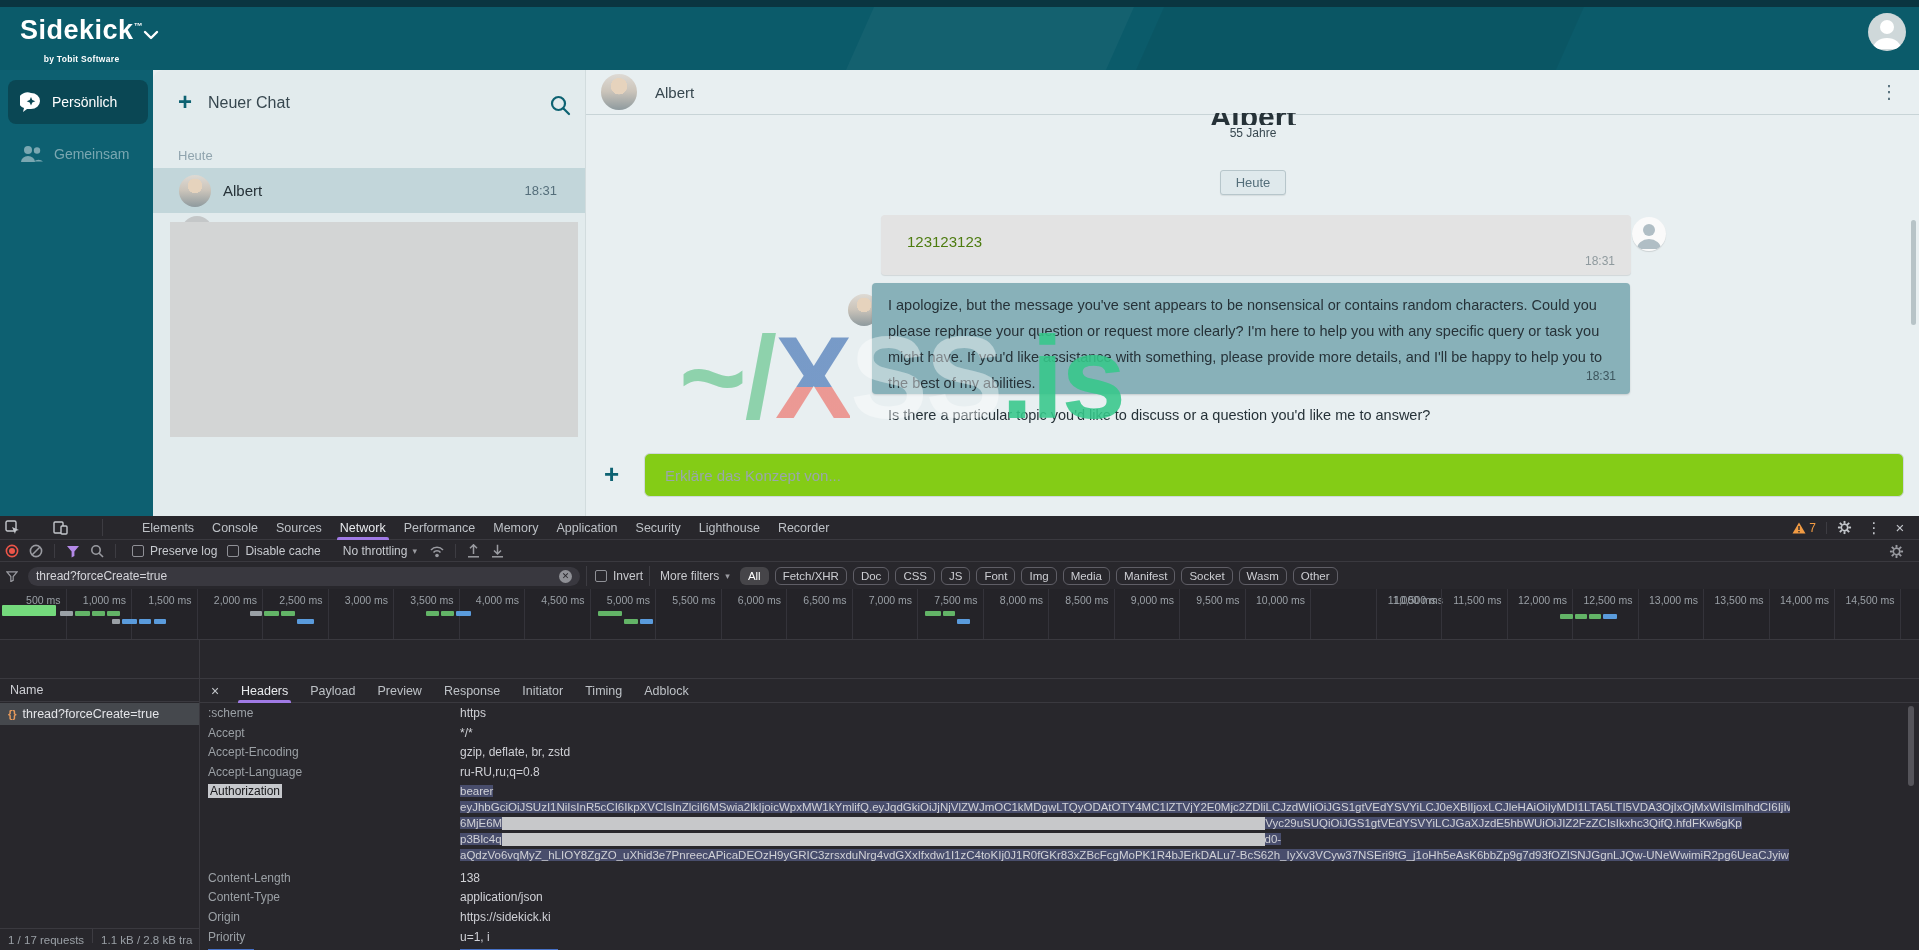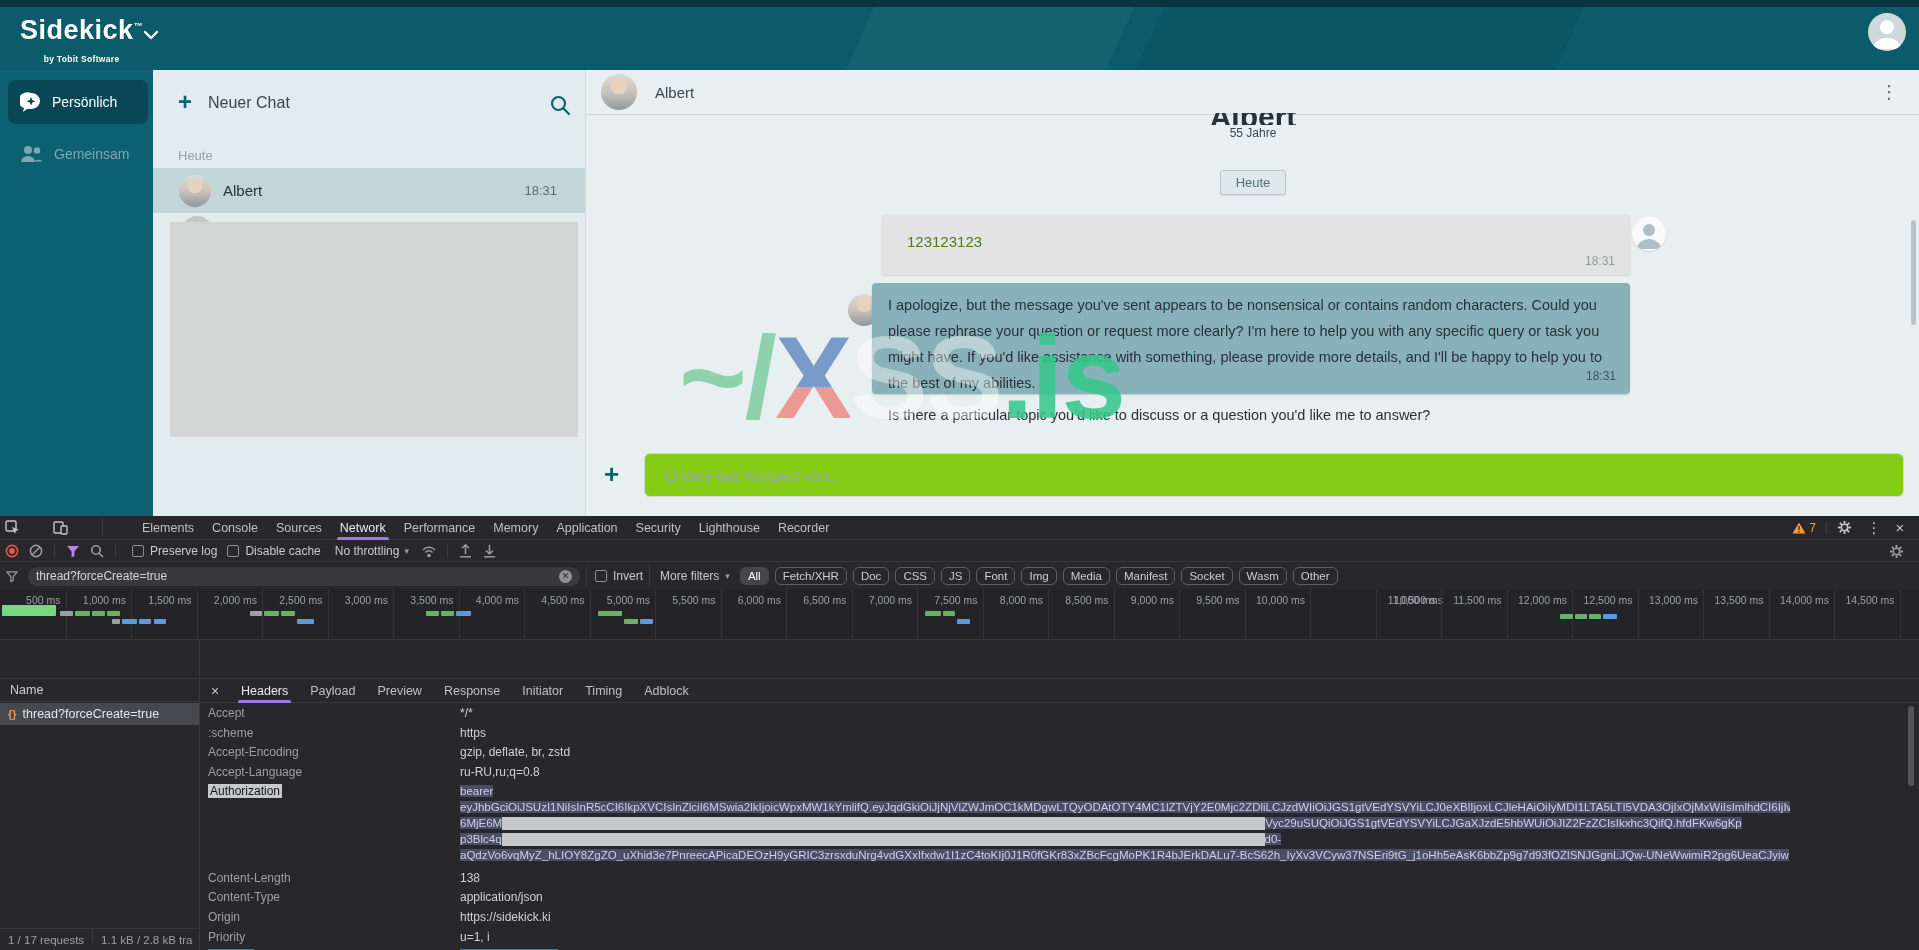--- a/index.html
+++ b/index.html
@@ -86,21 +86,21 @@
   .dt-tab{padding:0 9px;height:24px;display:flex;align-items:center;font-size:12.5px;color:#bdc1c6;position:relative;}
   .dt-tab.active{color:#e8eaed;}
   .dt-tab.active::after{content:"";position:absolute;left:6px;right:6px;bottom:0;height:3px;background:#a07ae5;border-radius:2px 2px 0 0;}
   #dt-tab-right{margin-left:auto;display:flex;align-items:center;gap:4px;padding-right:8px;}
   #warn-badge{display:flex;align-items:center;gap:3px;color:#f29b43;font-size:12px;}
   .tbtn{color:#c4c7cc;font-size:15px;width:22px;text-align:center;}
 
   #dt-toolbar{left:0;top:25px;width:1919px;height:21px;border-bottom:1px solid #3a393f;display:flex;align-items:center;font-size:12px;color:#c7cacf;}
   .cb{width:12px;height:12px;border:1.4px solid #8f9096;border-radius:2px;margin:0 6px 0 10px;flex:0 0 auto;}
   .tool-gap{width:8px;}
-  #throttle{margin-left:14px;display:flex;align-items:center;gap:5px;}
+  #throttle{margin-left:22px;display:flex;align-items:center;gap:5px;}
   .caret{font-size:9px;color:#9a9ba1;}
   #toolbar-gear{margin-left:auto;margin-right:8px;}
 
   #dt-filterrow{left:0;top:47px;width:1919px;height:26px;display:flex;align-items:center;font-size:12px;}
   #filter-pill{width:552px;height:19px;background:#39383f;border-radius:11px;display:flex;align-items:center;margin-left:4px;padding:0 8px;color:#d5d5da;}
   #filter-pill .fx{margin-left:auto;width:13px;height:13px;border-radius:50%;background:#8f9096;color:#28272c;font-size:9px;display:flex;align-items:center;justify-content:center;}
   #chips{display:flex;align-items:center;gap:6px;margin-left:10px;}
   .chip{border:1px solid #5f5e66;border-radius:6px;padding:2px 7px;color:#cdced3;font-size:11.5px;white-space:nowrap;}
   .chip.active{border-color:transparent;background:rgba(255,255,255,.14);color:#fff;}
 
@@ -522,26 +522,26 @@
               <div class="det-tab">Preview</div>
               <div class="det-tab">Response</div>
               <div class="det-tab">Initiator</div>
               <div class="det-tab">Timing</div>
               <div class="det-tab">Adblock</div>
             </div>
         </div>
         <div id="det-content" class="abs">
           <div id="hdrBefore">
               <div class="hrow">
+                <span class="hname">:scheme</span>
+                <span class="hval">https</span>
+              </div>
+              <div class="hrow">
                 <span class="hname">Accept</span>
                 <span class="hval">*/*</span>
-              </div>
-              <div class="hrow">
-                <span class="hname">:scheme</span>
-                <span class="hval">https</span>
               </div>
               <div class="hrow">
                 <span class="hname">Accept-Encoding</span>
                 <span class="hval">gzip, deflate, br, zstd</span>
               </div>
               <div class="hrow">
                 <span class="hname">Accept-Language</span>
                 <span class="hval">ru-RU,ru;q=0.8</span>
               </div>
             </div>

